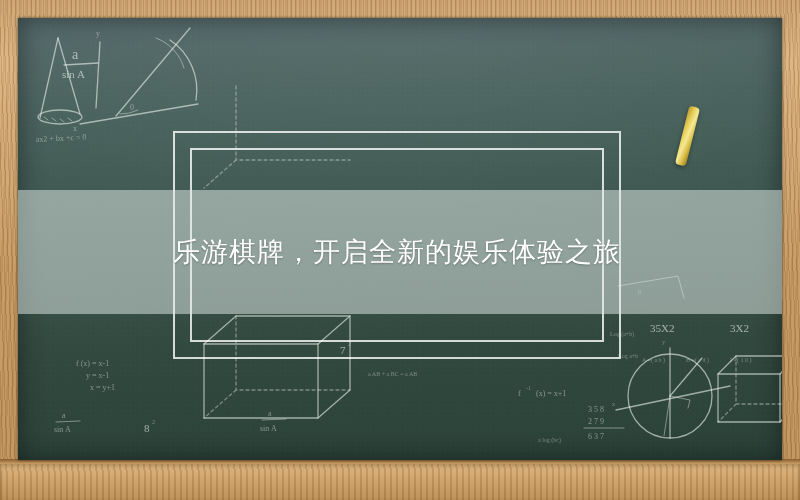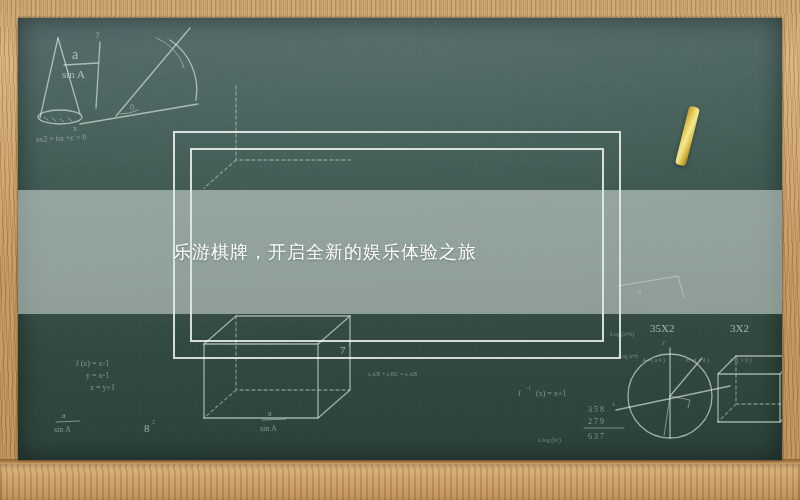--- a/index.html
+++ b/index.html
@@ -95,21 +95,21 @@
   
   .banner{
     position:absolute;left:0;right:0;top:172px;height:124px;
     background:rgba(226,233,230,.52);
     display:flex;align-items:center;
   }
   .banner-title{
     margin:0;
     padding-left:155px;
     color:#ffffff;
-    font-size:18px;
+    font-size:27px;
     letter-spacing:1px;
     font-weight:400;
     text-shadow:0 1px 2px rgba(0,0,0,.25);
     white-space:nowrap;
     font-family:"DejaVu Sans","Liberation Sans",sans-serif;
   }
 
   
   .chalk-stick{
     position:absolute;border-radius:4px;

